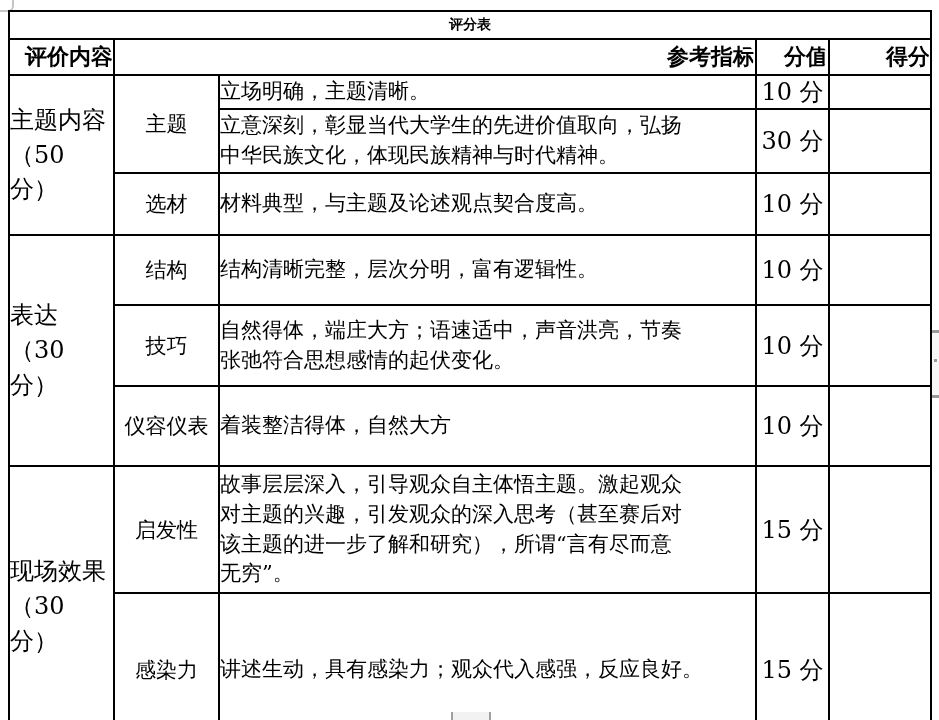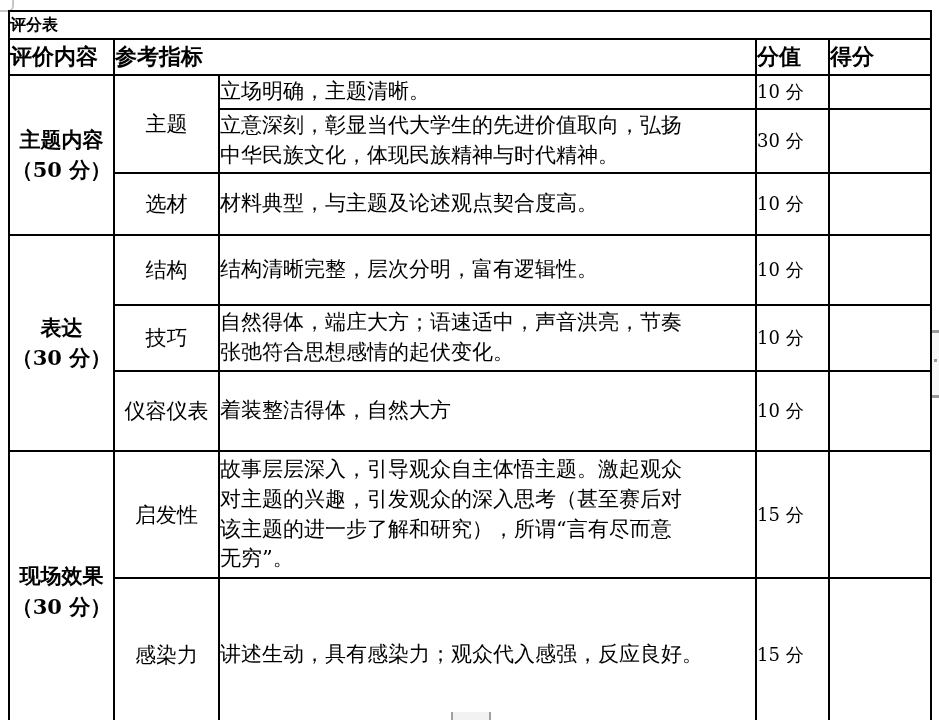--- a/index.html
+++ b/index.html
@@ -27,65 +27,65 @@
     table-layout: fixed;
   }
   table.score td, table.score th {
     border: 2px solid #000000;
     padding: 0;
     vertical-align: middle;
     overflow: hidden;
   }
   .title-cell {
     font-weight: bold;
-    font-size: 16px;
-    text-align: left;
+    font-size: 14px;
+    text-align: center;
   }
   th.head-cell {
     font-weight: bold;
     font-size: 22px;
-    text-align: left;
+    text-align: right;
+    border-radius: 18px;
   }
   .group-cell {
-    font-weight: bold;
-    font-size: 21px;
-    text-align: center;
+    font-weight: normal;
+    font-size: 24px;
     white-space: pre-line;
     line-height: 1.45;
   }
   .sub-cell {
     font-weight: normal;
     font-size: 21px;
     text-align: center;
   }
   .desc-cell {
     font-weight: normal;
     font-size: 21px;
     text-align: left;
     padding: 3px 4px;
     line-height: 1.42;
     white-space: pre-line;
   }
   .pts-cell {
     font-weight: normal;
-    font-size: 18px;
-    text-align: left;
+    font-size: 24px;
+    text-align: center;
     white-space: nowrap;
   }
   .earned-cell {
     background: #ffffff;
   }
 
   tr.tr-title  { height: 28px; }
   tr.tr-head   { height: 36px; }
   tr.tr-r1     { height: 34px; }
   tr.tr-r2     { height: 64px; padding-left: 8px; }
   tr.tr-r3     { height: 62px; padding-left: 8px; }
   tr.tr-r4     { height: 70px; }
-  tr.tr-r5     { height: 66px; }
+  tr.tr-r5     { height: 81px; }
   tr.tr-r6     { height: 80px; }
   tr.tr-r7     { height: 127px; }
   tr.tr-r8     { height: 154px; }
 
   
   .corner-fragment {
     position: absolute;
     left: -9px;
     top: -5px;
     width: 19px;

